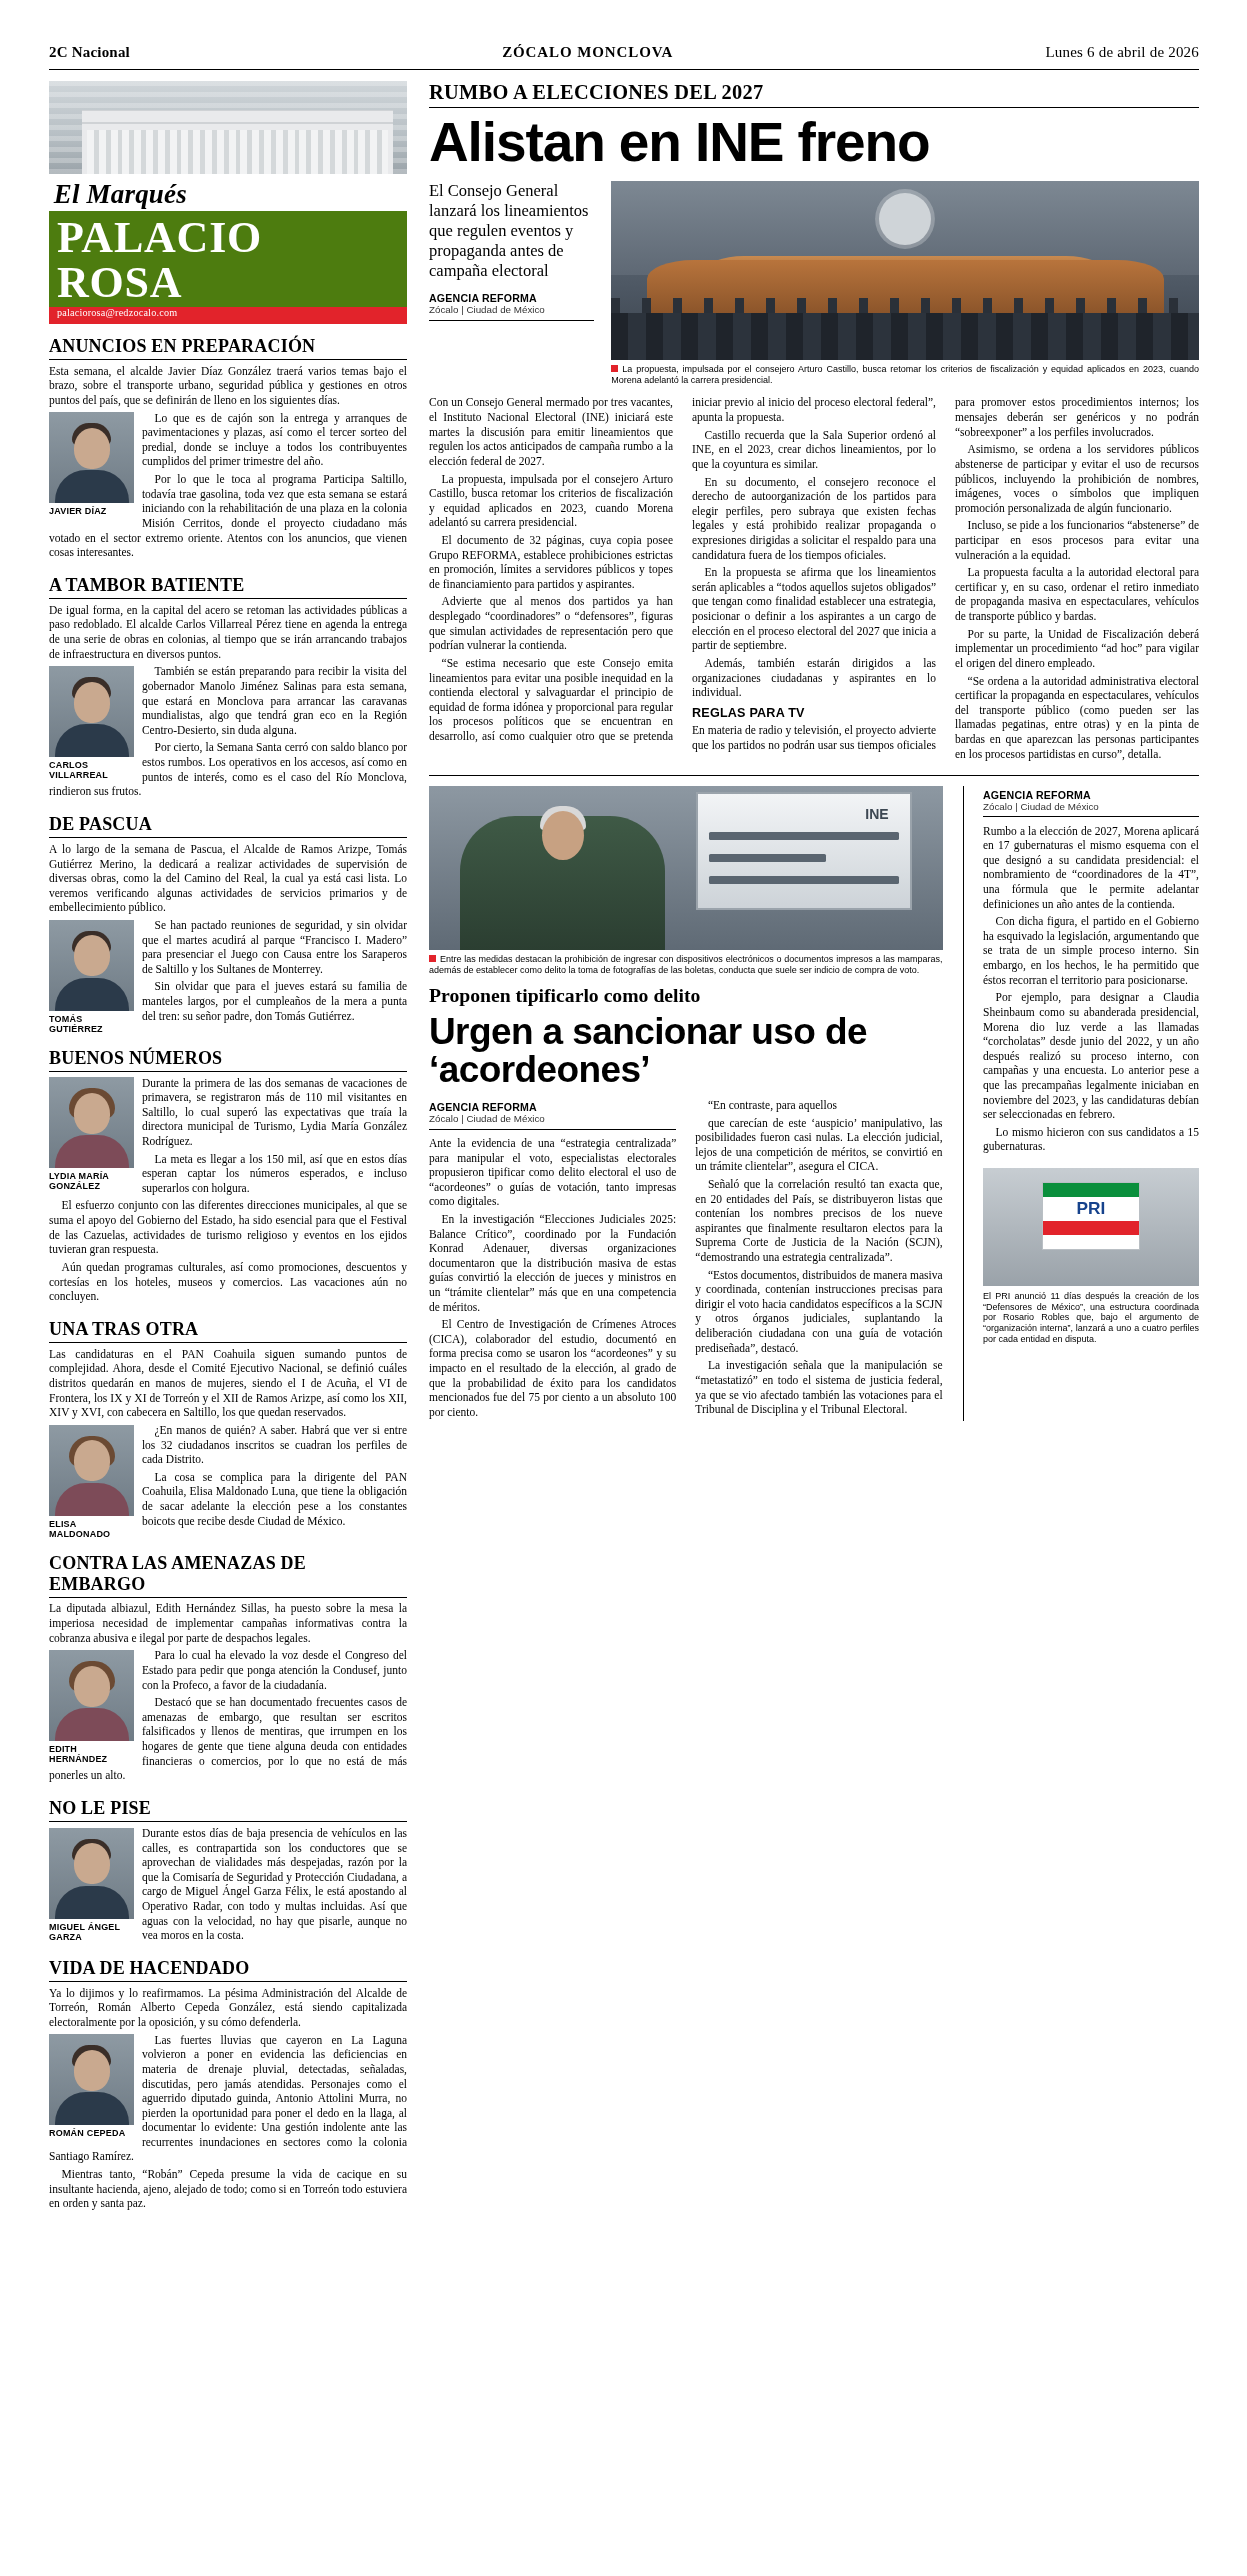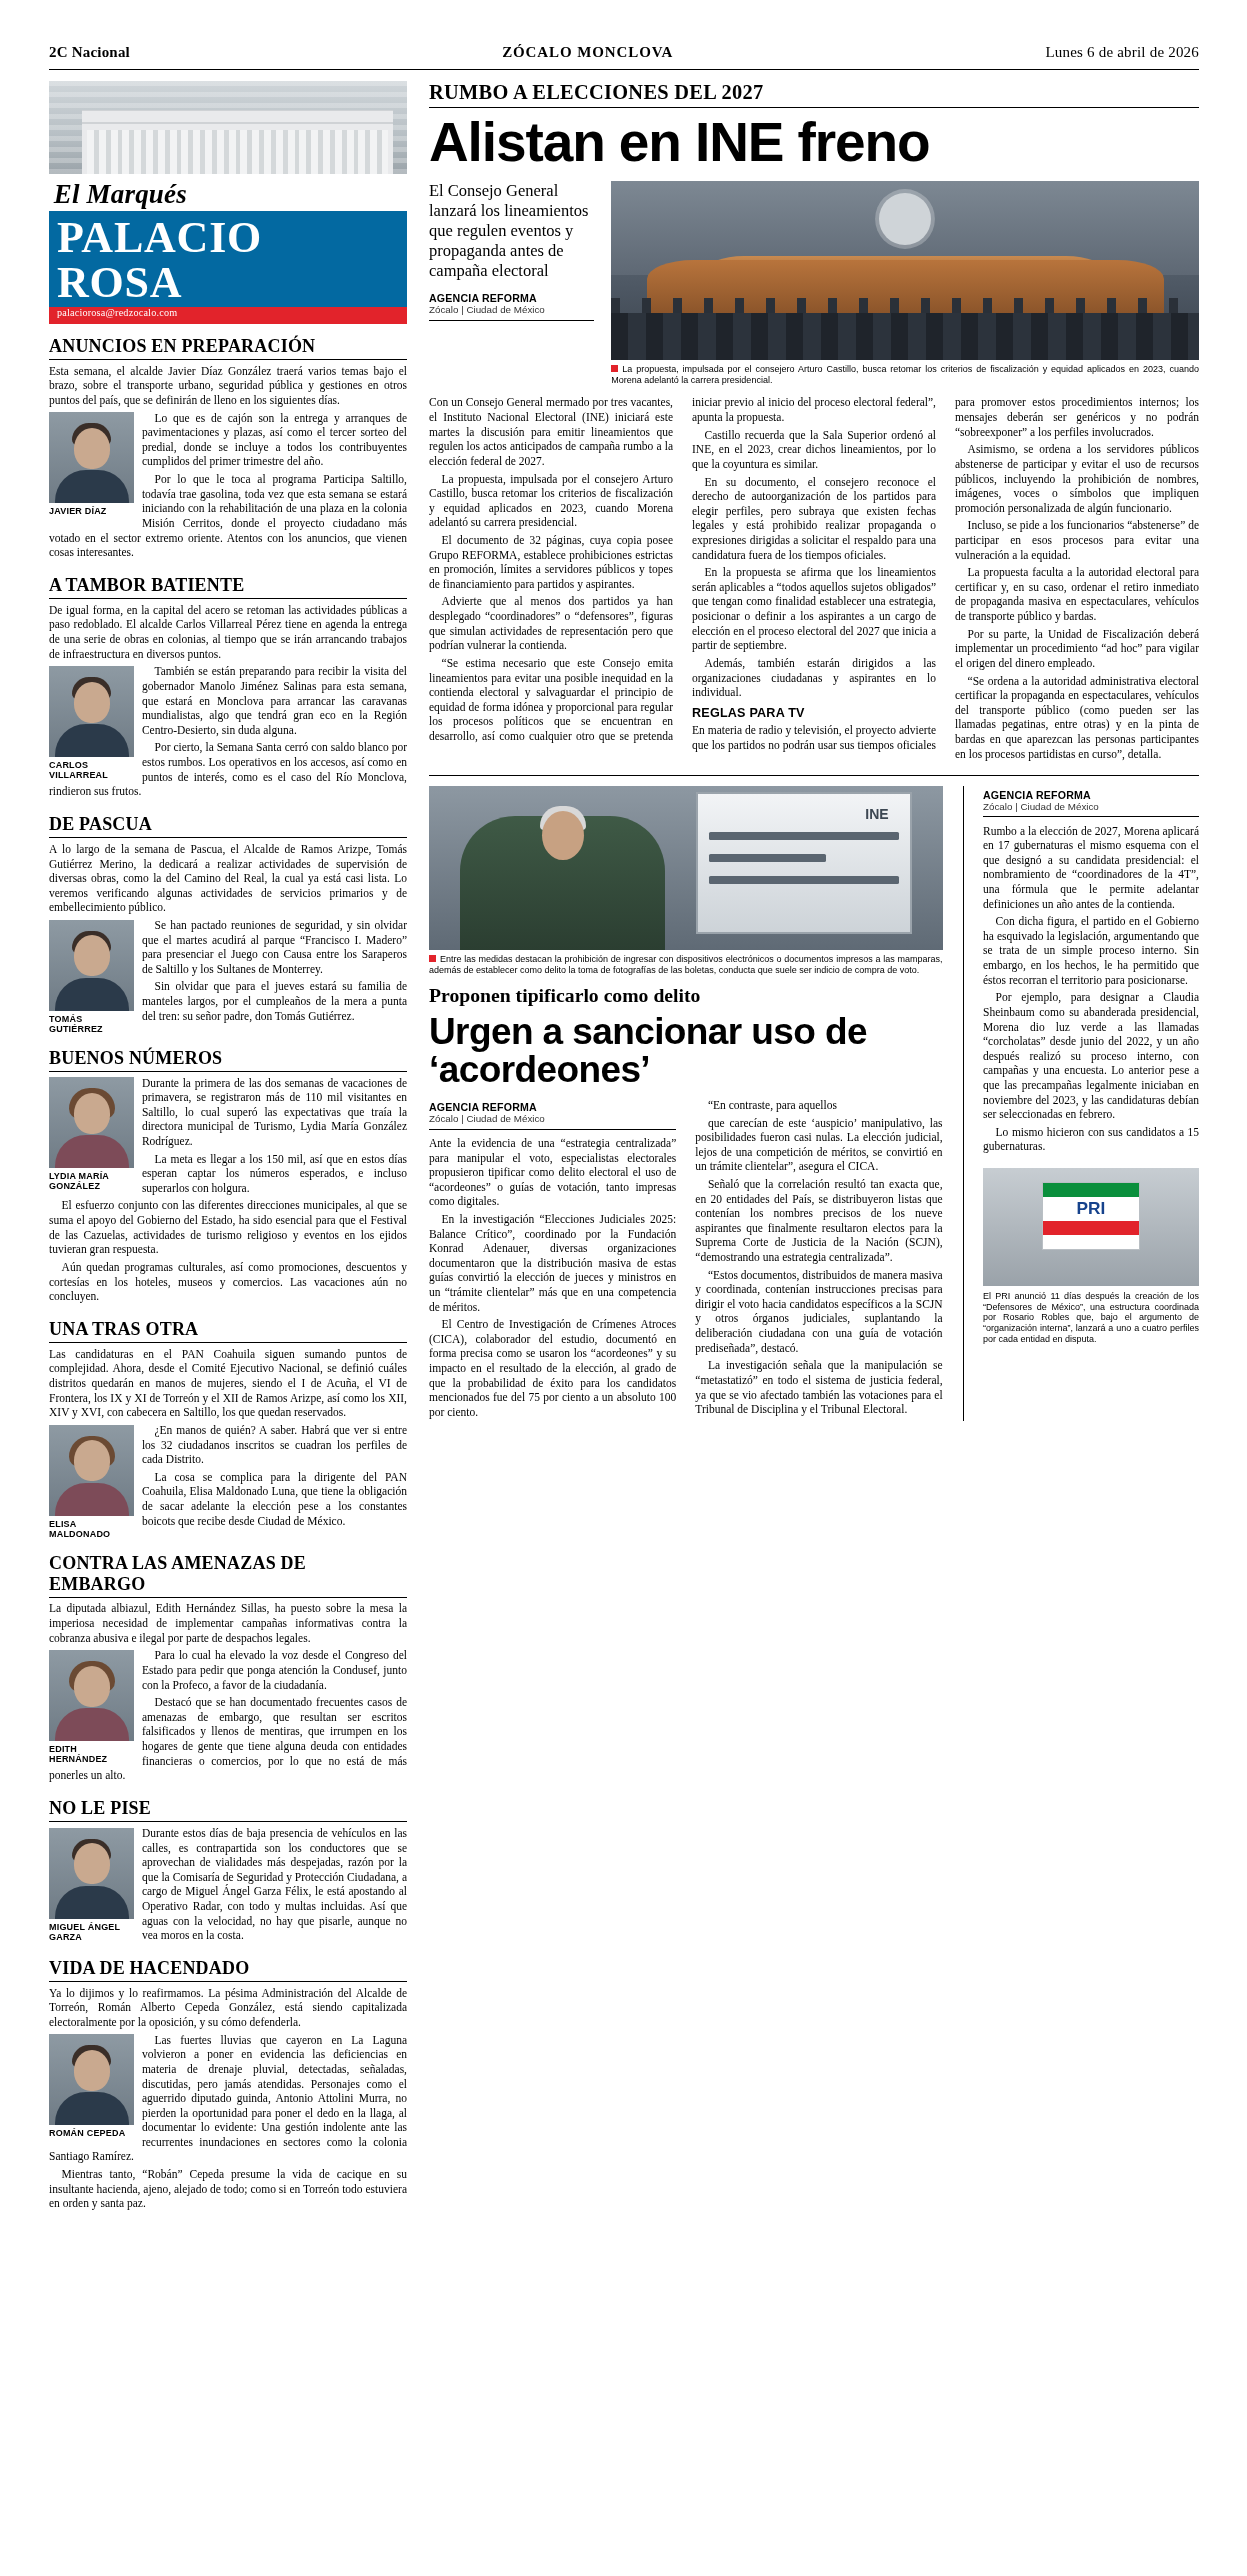--- a/index.html
+++ b/index.html
@@ -67,21 +67,21 @@
   }
   .pr-elmarques {
     font-family: "Liberation Serif", serif;
     font-style: italic;
     font-weight: bold;
     font-size: 27px;
     padding: 4.7px 0 1.6px 4.7px;
     letter-spacing: 0.2px;
   }
   .pr-banner {
-    background: #0369a1;
+    background: #4d7c0f;
     color: #fff;
     font-family: "Liberation Serif", serif;
     font-weight: bold;
     font-size: 44px;
     letter-spacing: 0.8px;
     line-height: 1.02;
     padding: 4.7px 7.9px 1.6px 7.9px;
   }
   .pr-mail {
     background: #e2232b;
@@ -263,21 +263,21 @@
     grid-template-columns: 1fr 236px;
     column-gap: 20.4px;
   }
   .vrule { border-left:0.8px solid #000; }
 
   .photo-vote {
     width:100%; height:164px; position:relative; overflow:hidden;
     background:linear-gradient(180deg,#8d98a2,#5f6a75);
   }
   .photo-vote .booth {
-    position:absolute; right:6%; top:6.3px; width:42%; height:142px;
+    position:absolute; right:6%; top:6.3px; width:42%; height:118px;
     background:linear-gradient(180deg,#f2f4f6,#cdd3d8);
     border:2.4px solid #9aa3ab;
   }
   .photo-vote .booth .line { height:7.9px; background:#5a6570; margin:14px 11px; border-radius:1.6px;}
   .photo-vote .booth .line.s { width:55%; }
   .photo-vote .ine {
     position:absolute; right:10%; top:12.6px; font-family:"Liberation Sans",sans-serif;
     font-weight:bold; font-size:14px; color:#3c4752;
   }
   .photo-vote .person {

